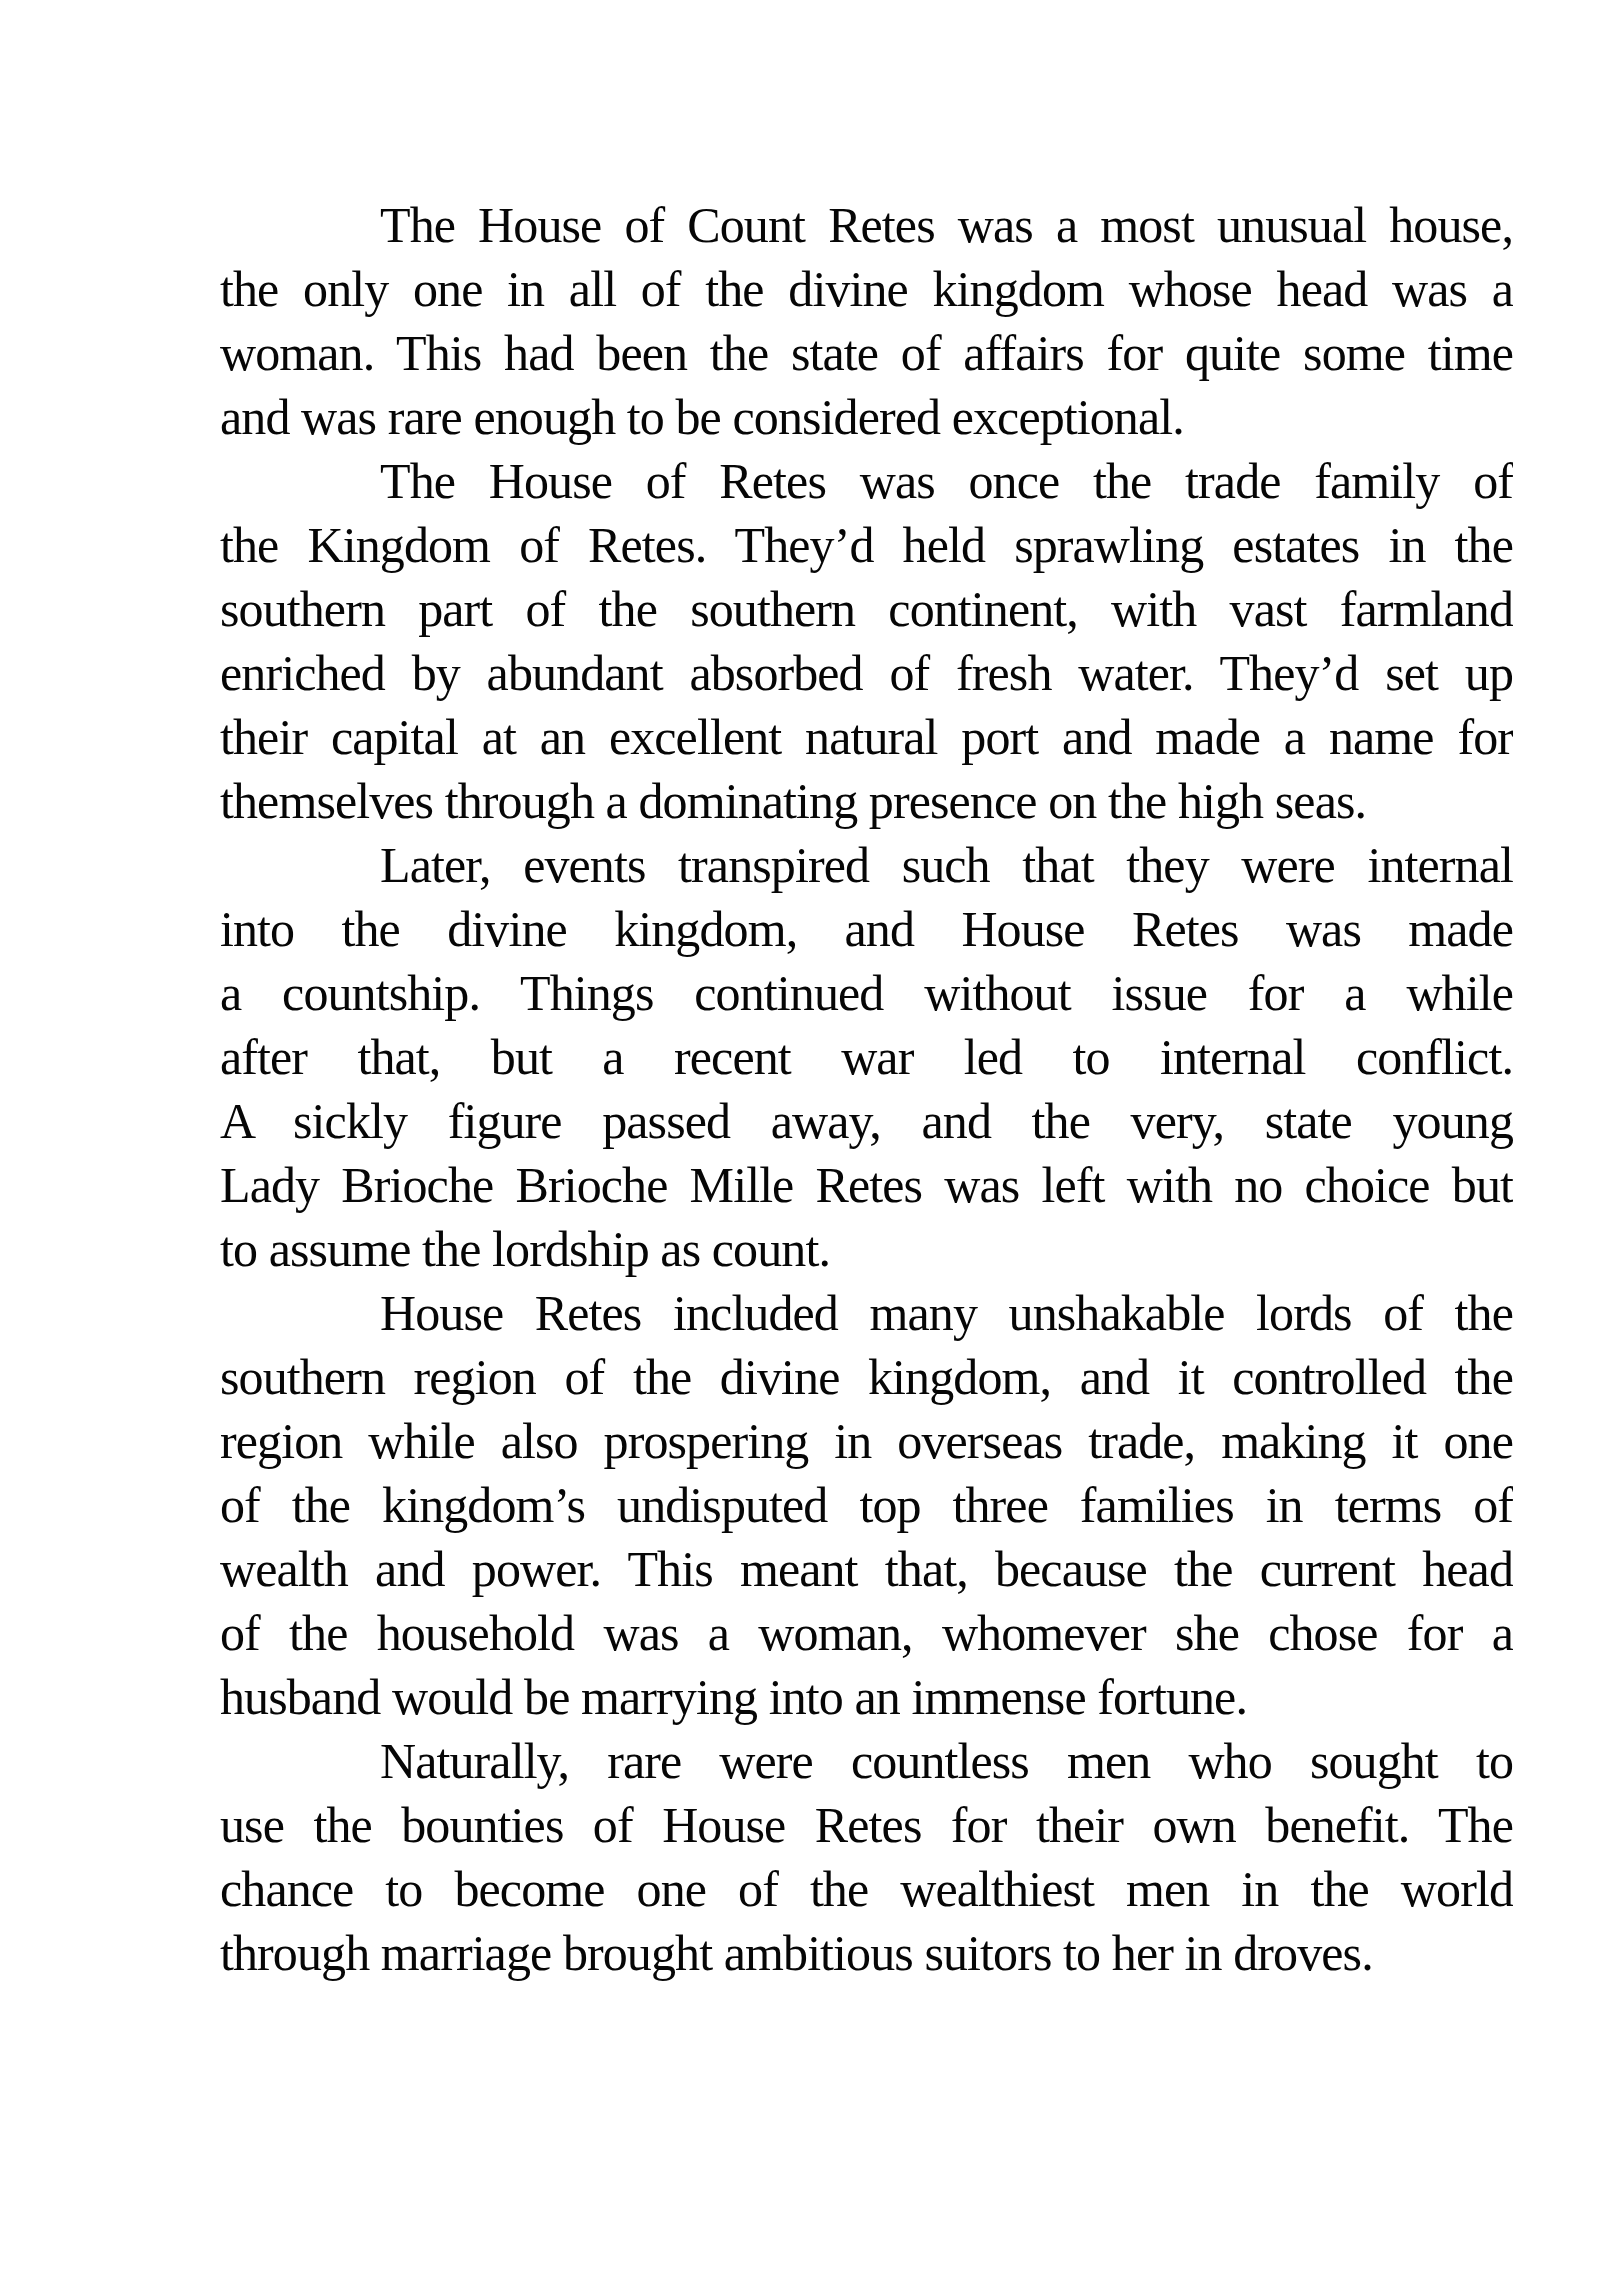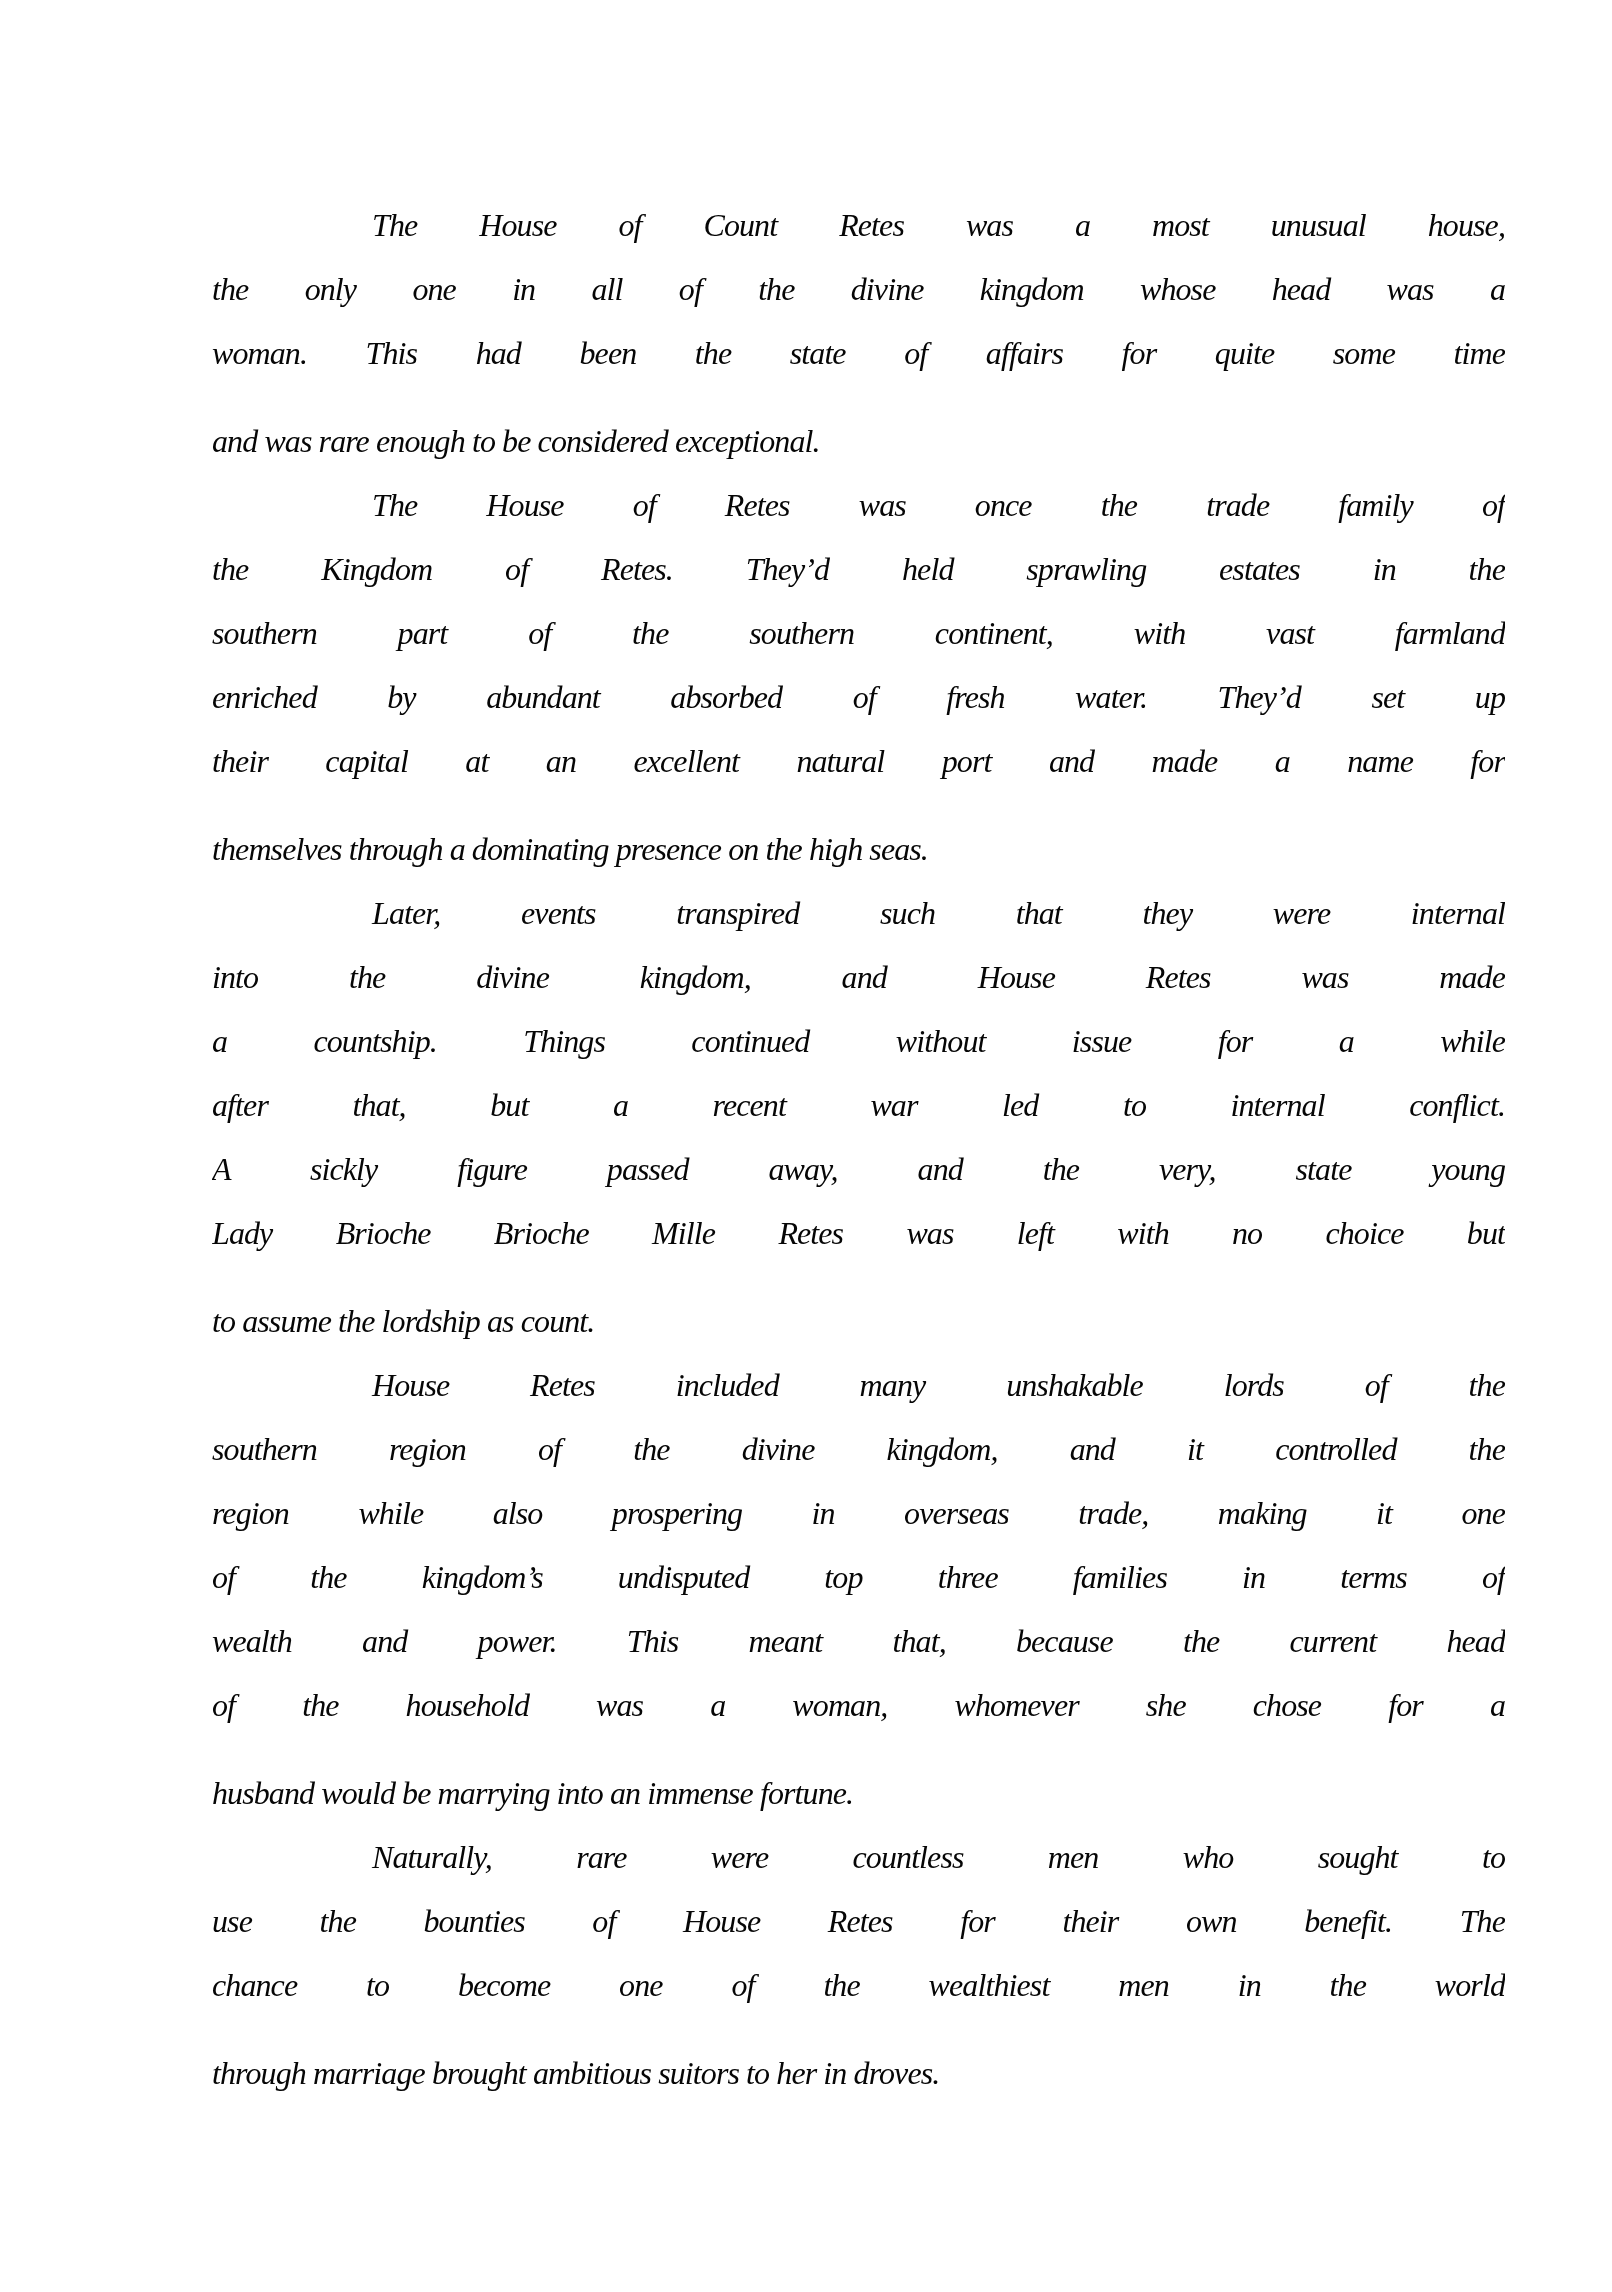--- a/index.html
+++ b/index.html
@@ -14,42 +14,40 @@
     overflow: hidden;
     font-family: "Liberation Serif", serif;
   }
   .page {
     position: absolute;
     inset: 0;
     background: #ffffff;
   }
   .text-block {
     position: absolute;
-    left: 212px;
+    left: 220px;
     top: 193px;
     width: 1293px;
     color: #060606;
-    font-size: 32px;
+    font-size: 50px;
     line-height: 64px;
     letter-spacing: -0.9px;
-    font-style: italic;
   }
   .para { margin: 0; padding: 0; }
   .line {
     text-align: justify;
     text-align-last: justify;
     white-space: normal;
     overflow: hidden;
     max-height: 64px;
   }
   .line.first { text-indent: 160px; }
   .line.last {
     text-align: left;
     text-align-last: left;
-    margin-top: 24px;
   }
 </style>
 </head>
 <body>
 
 <div class="page">
   <div class="text-block">
       <div class="para">
         <div class="line first">The House of Count Retes was a most unusual house,</div>
         <div class="line">the only one in all of the divine kingdom whose head was a</div>

